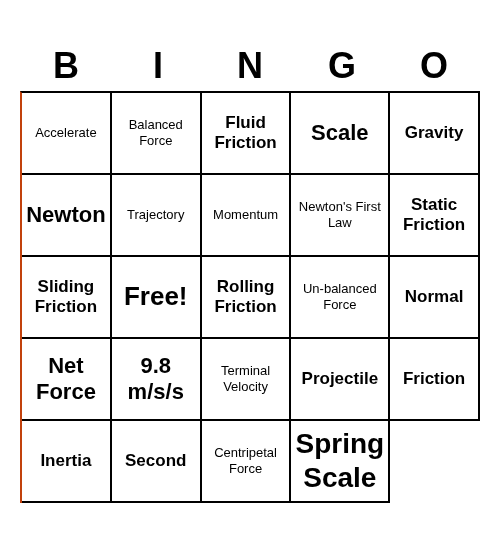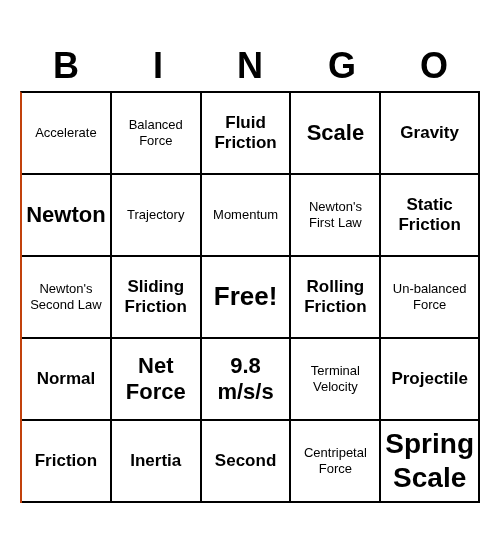--- a/index.html
+++ b/index.html
@@ -91,21 +91,20 @@
   <div class="bingo-cell ">Accelerate</div>
       <div class="bingo-cell ">Balanced Force</div>
       <div class="bingo-cell medium">Fluid Friction</div>
       <div class="bingo-cell large">Scale</div>
       <div class="bingo-cell medium">Gravity</div>
       <div class="bingo-cell large">Newton</div>
       <div class="bingo-cell ">Trajectory</div>
       <div class="bingo-cell ">Momentum</div>
       <div class="bingo-cell ">Newton's First Law</div>
       <div class="bingo-cell medium">Static Friction</div>
-      <div class="bingo-cell ">Newton's Second Law</div>
       <div class="bingo-cell medium">Sliding Friction</div>
       <div class="bingo-cell free" style="font-size: 26px; font-weight: bold;">Free!</div>
       <div class="bingo-cell medium">Rolling Friction</div>
       <div class="bingo-cell ">Un-balanced Force</div>
       <div class="bingo-cell medium">Normal</div>
       <div class="bingo-cell large">Net Force</div>
       <div class="bingo-cell large">9.8 m/s/s</div>
       <div class="bingo-cell ">Terminal Velocity</div>
       <div class="bingo-cell medium">Projectile</div>
       <div class="bingo-cell medium">Friction</div>

